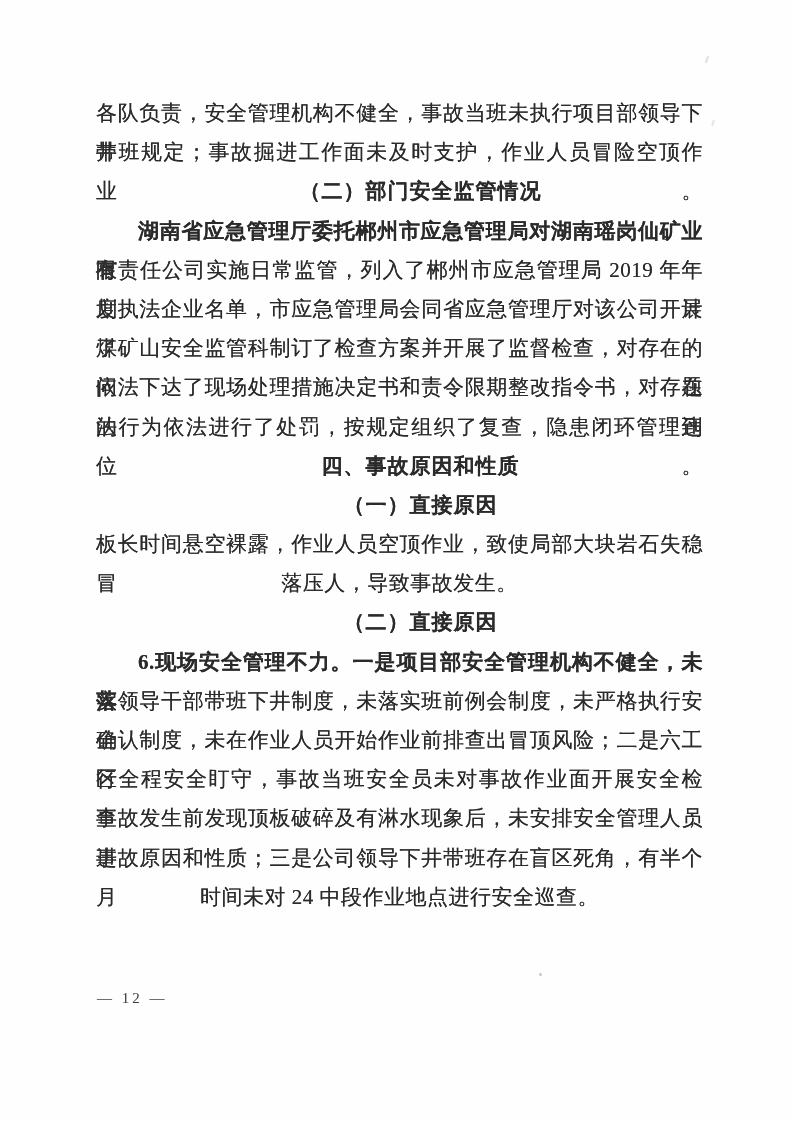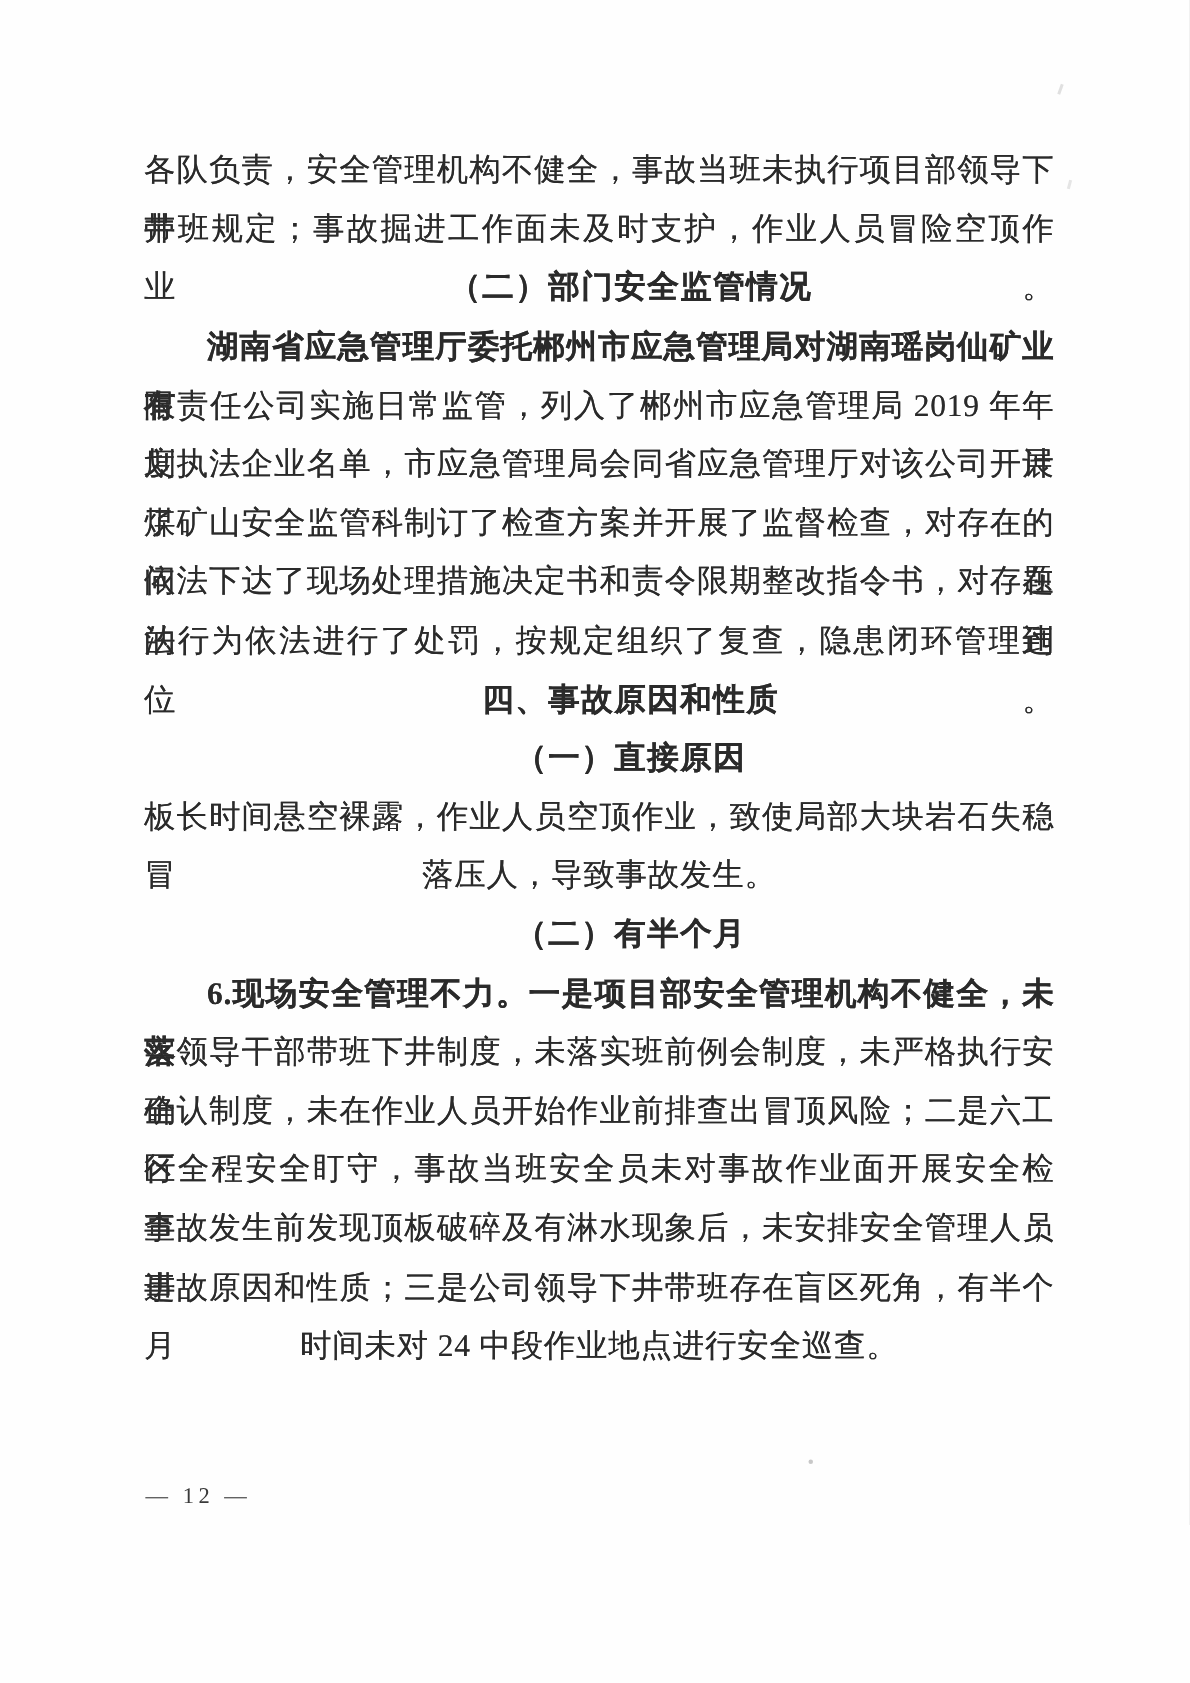--- a/index.html
+++ b/index.html
@@ -96,21 +96,21 @@
     <div class="l fill ind">湖南省应急管理厅委托郴州市应急管理局对湖南瑶岗仙矿业有</div>
     <div class="l fill">限责任公司实施日常监管，列入了郴州市应急管理局 2019 年年度计</div>
     <div class="l fill">划执法企业名单，市应急管理局会同省应急管理厅对该公司开展了</div>
     <div class="l fill">煤矿山安全监管科制订了检查方案并开展了监督检查，对存在的问题</div>
     <div class="l fill">依法下达了现场处理措施决定书和责令限期整改指令书，对存在的违</div>
     <div class="l fill">法行为依法进行了处罚，按规定组织了复查，隐患闭环管理到位。</div>
     <div class="l hd ind">四、事故原因和性质</div>
     <div class="l hd ind">（一）直接原因</div>
     <div class="l fill">板长时间悬空裸露，作业人员空顶作业，致使局部大块岩石失稳冒</div>
     <div class="l">落压人，导致事故发生。</div>
-    <div class="l hd ind">（二）有半个月</div>
+    <div class="l hd ind">（二）直接原因</div>
     <div class="l fill ind">6.现场安全管理不力。一是项目部安全管理机构不健全，未落</div>
     <div class="l fill">实领导干部带班下井制度，未落实班前例会制度，未严格执行安全</div>
     <div class="l fill">确认制度，未在作业人员开始作业前排查出冒顶风险；二是六工区</div>
     <div class="l fill">行全程安全盯守，事故当班安全员未对事故作业面开展安全检查；</div>
     <div class="l fill">事故发生前发现顶板破碎及有淋水现象后，未安排安全管理人员进</div>
     <div class="l fill">事故原因和性质；三是公司领导下井带班存在盲区死角，有半个月</div>
     <div class="l">时间未对 24 中段作业地点进行安全巡查。</div>
   </div>
 
   <div class="page-number">— 12 —</div>

